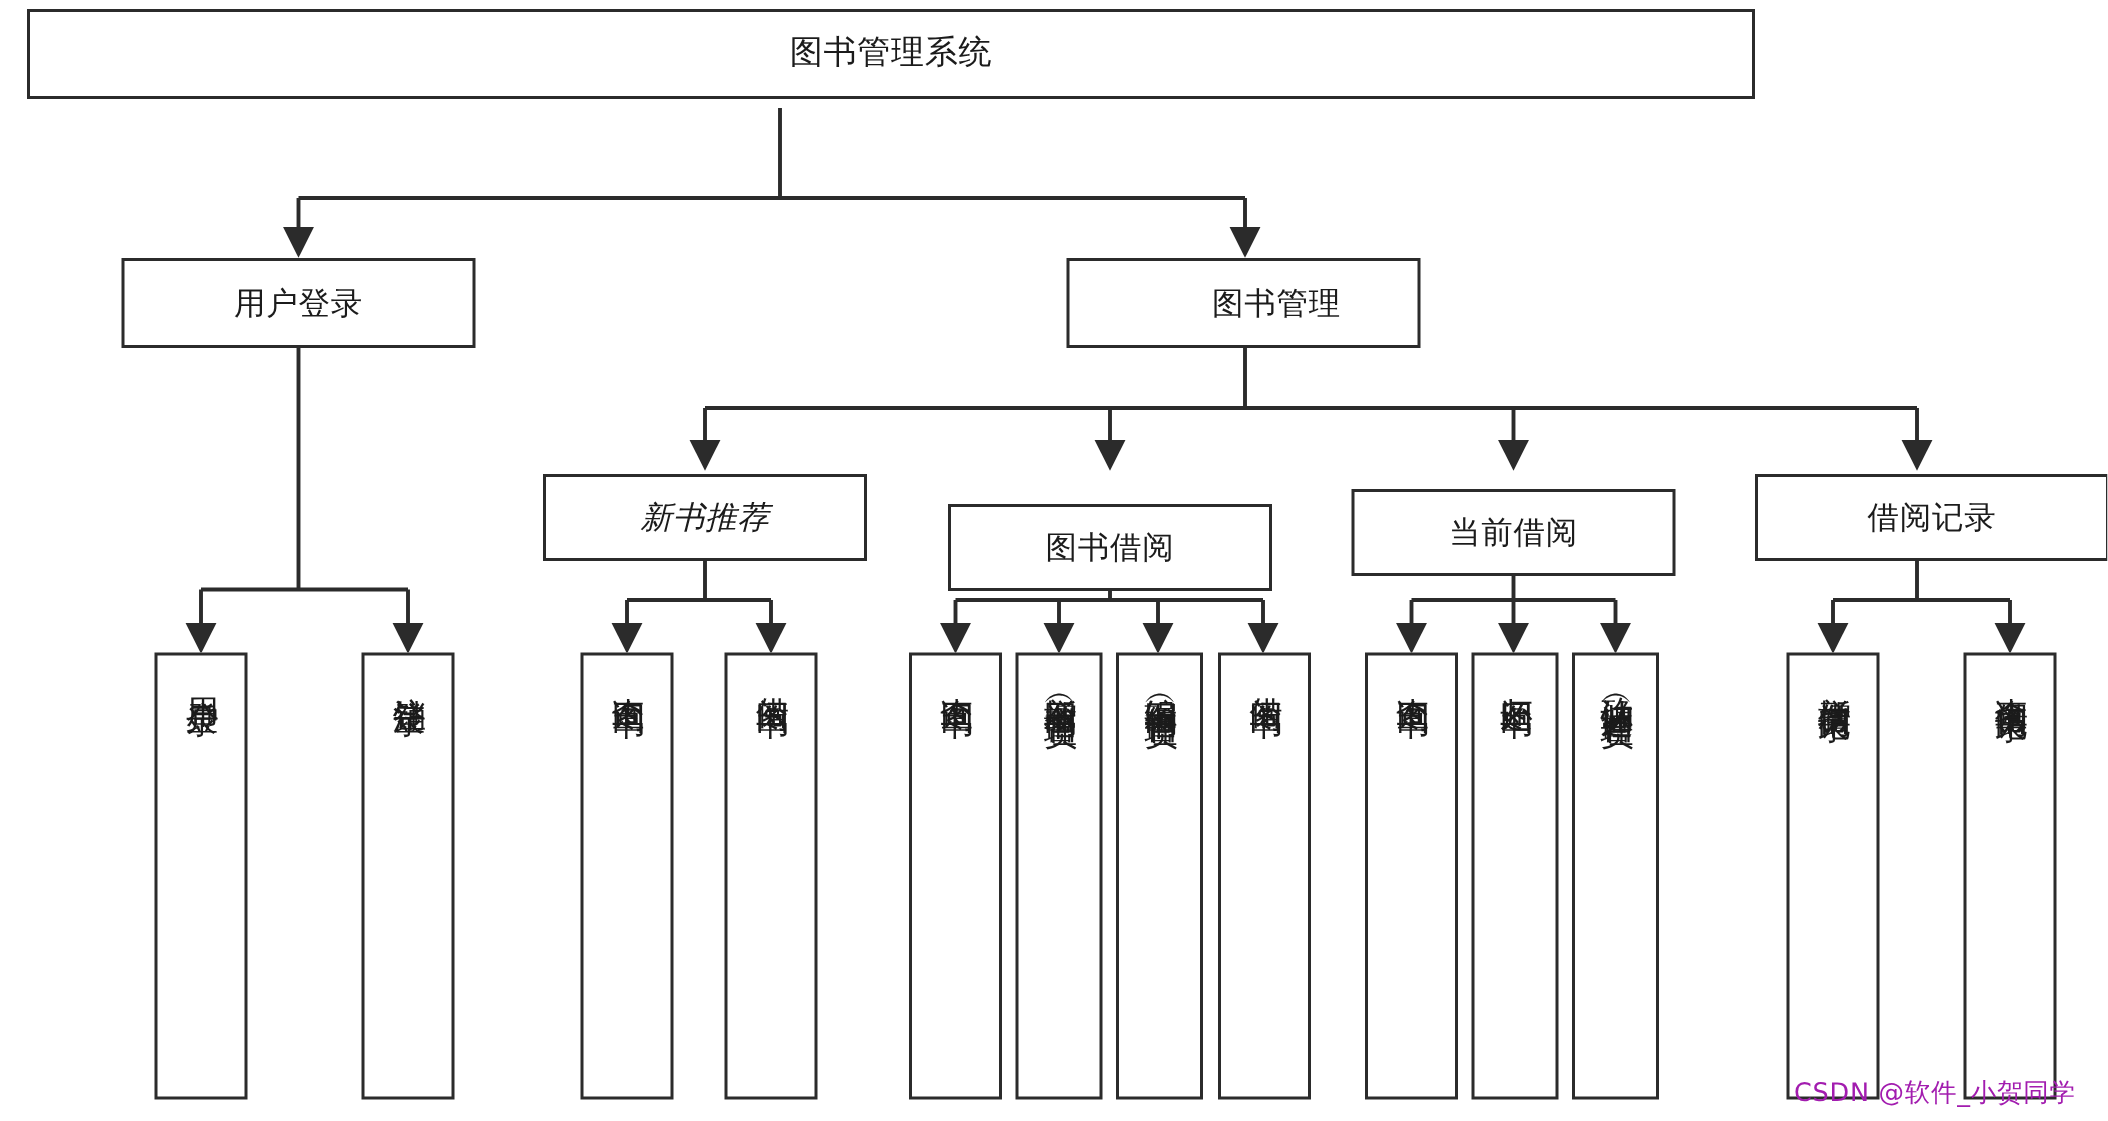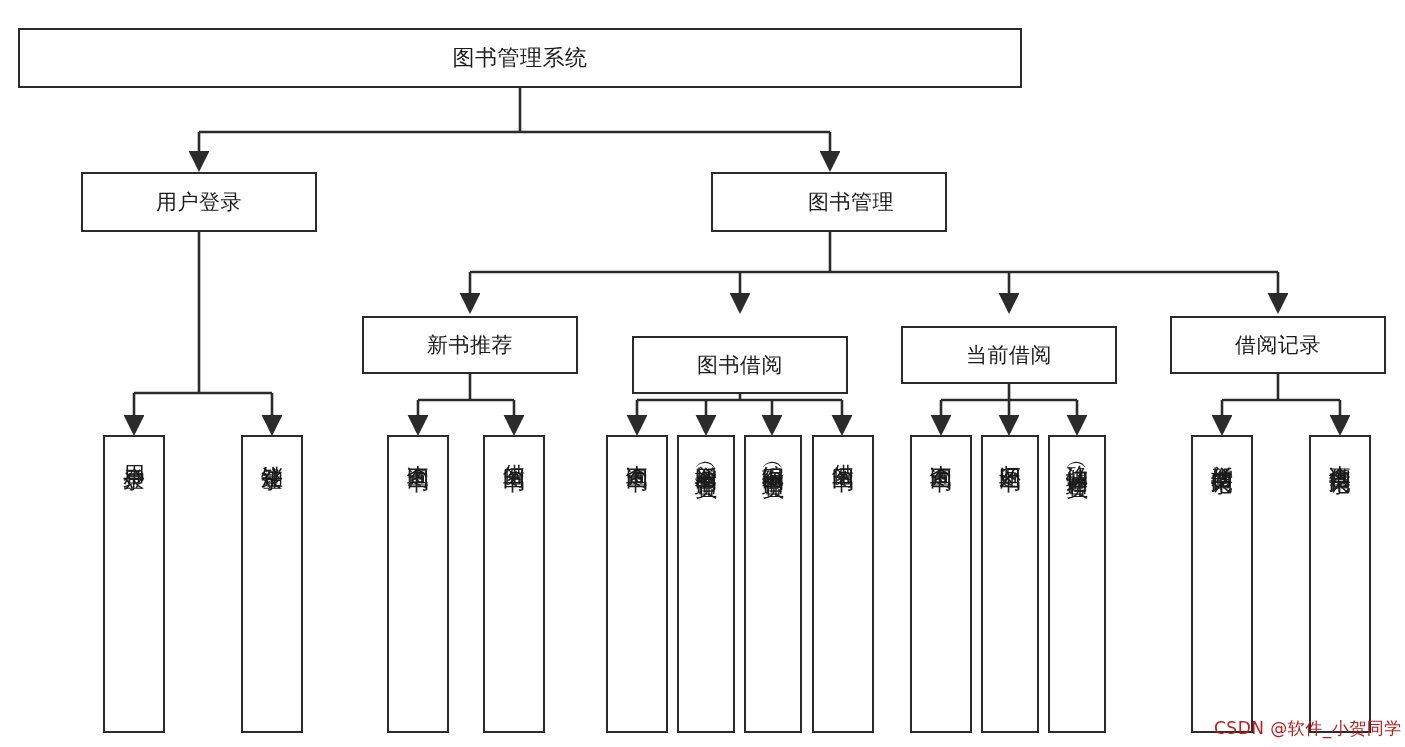--- a/index.html
+++ b/index.html
@@ -60,26 +60,25 @@
   .node.vert .node-label {
     writing-mode: vertical-rl;
     text-orientation: upright;
     font-size: 22px;
     line-height: 1.0;
     letter-spacing: 2px;
     white-space: nowrap;
   }
   .watermark {
     position: absolute;
-    color: #b91c1c;
+    color: #a21caf;
     font-size: 17px;
     letter-spacing: 0.5px;
     z-index: 3;
     user-select: none;
-    margin-left: 18px;
   }
 </style>
 </head>
 <body>
 
 <div id="diagram-root">
 
   <svg id="edge-layer" viewBox="0 0 1405 747" xmlns="http://www.w3.org/2000/svg">
     <defs>
       <marker id="arrowhead" markerWidth="9" markerHeight="9" refX="6.5" refY="4" orient="auto" markerUnits="strokeWidth">
@@ -123,45 +122,45 @@
       <path d="M1009,400 L1009,432" marker-end="url(#arrowhead)"></path>
       <path d="M1077,400 L1077,432" marker-end="url(#arrowhead)"></path>
 
       <path d="M1278,374 L1278,400"></path>
       <path d="M1222,400 L1340,400"></path>
       <path d="M1222,400 L1222,432" marker-end="url(#arrowhead)"></path>
       <path d="M1340,400 L1340,432" marker-end="url(#arrowhead)"></path>
     </g>
   </svg>
 
-  <div class="node horiz root" style="left:18px; top:28px; width:1004px; height:60px;">
+  <div class="node horiz root" style="left:18px; top:6px; width:1152px; height:60px;">
     <span class="node-label">图书管理系统</span>
   </div>
 
   <div class="node horiz" style="left:81px; top:172px; width:236px; height:60px;">
     <span class="node-label">用户登录</span>
   </div>
 
   <div class="node horiz" style="left:711px; top:172px; width:236px; height:60px;padding-left:44px;">
     <span class="node-label">图书管理</span>
   </div>
 
-  <div class="node horiz" style="left:362px; top:316px; width:216px; height:58px;">
+  <div class="node horiz" style="left:362px; top:316px; width:216px; height:58px;font-style:italic;">
     <span class="node-label">新书推荐</span>
   </div>
 
   <div class="node horiz" style="left:632px; top:316px; width:216px; height:58px;margin-top:20px;">
     <span class="node-label">图书借阅</span>
   </div>
 
   <div class="node horiz" style="left:901px; top:326px; width:216px; height:58px;">
     <span class="node-label">当前借阅</span>
   </div>
 
-  <div class="node horiz" style="left:1170px; top:316px; width:216px; height:58px;">
+  <div class="node horiz" style="left:1170px; top:316px; width:236px; height:58px;">
     <span class="node-label">借阅记录</span>
   </div>
 
   <div class="node vert" style="left:103px; top:435px; width:62px; height:298px;">
     <span class="node-label">用户登录</span>
   </div>
 
   <div class="node vert" style="left:241px; top:435px; width:62px; height:298px;">
     <span class="node-label">注销登录</span>
   </div>

